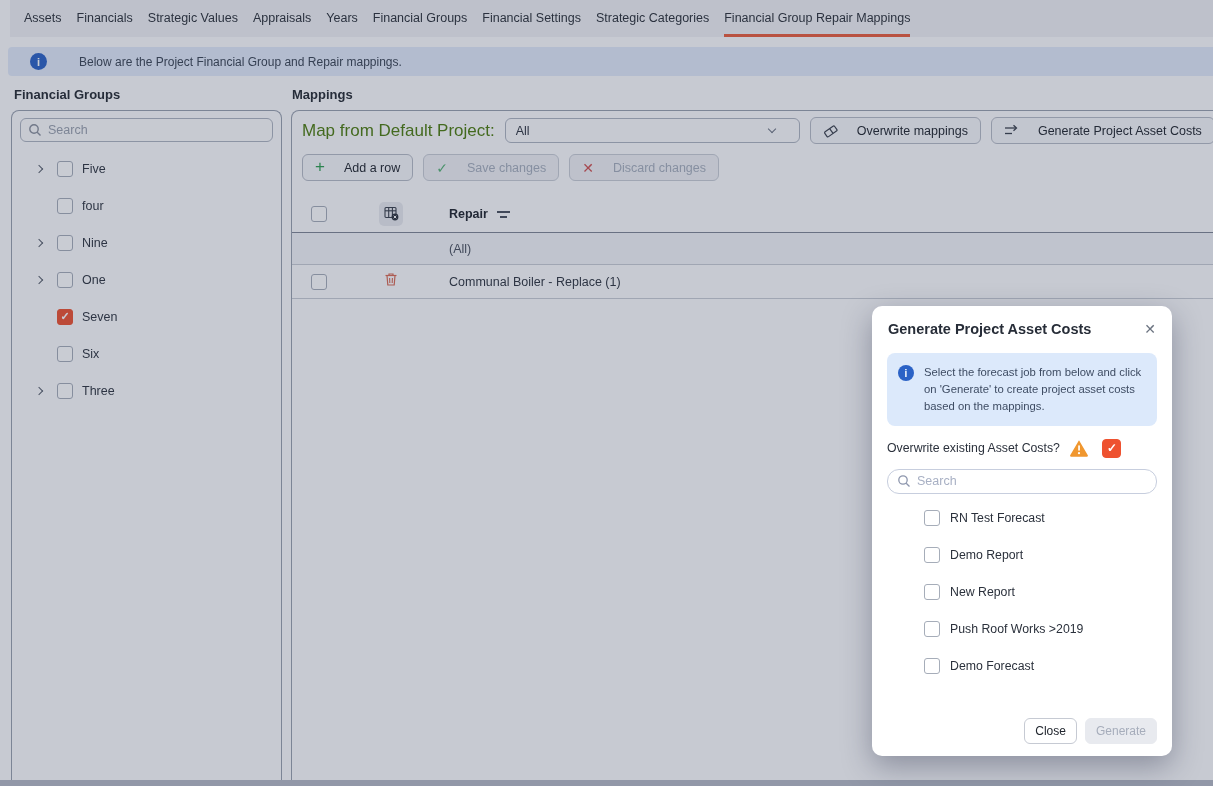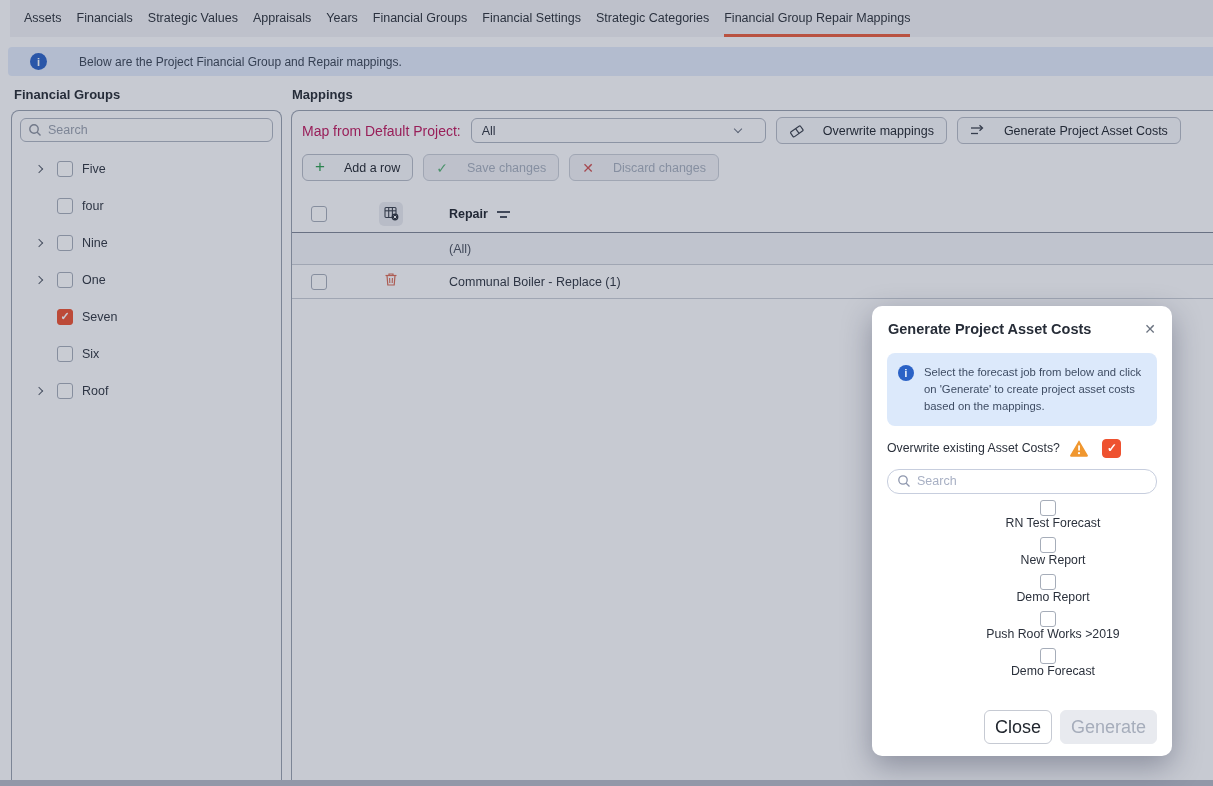--- a/index.html
+++ b/index.html
@@ -53,21 +53,21 @@
     font-size:11px; font-weight:bold; }
   .cb.small { width:16px; height:16px; }
   .tree-label { margin-left:9px; font-size:12.5px; color:#2f3540; }
 
   
   .right-panel { position:absolute; left:291px; top:110px; width:1000px; bottom:0;
     background:#fdfdfe; border:1px solid #99a0ae; border-bottom:none; border-radius:8px 0 0 0; }
   .toolbar-row { display:flex; align-items:center; gap:10px; padding-left:10px; }
   .toolbar-row.r1 { margin-top:6px; }
   .toolbar-row.r2 { margin-top:10px; }
-  .tb-label { font-size:14px; color:#be185d; }
+  .tb-label { font-size:17px; color:#4d7c0f; }
   .select { width:295px; height:25px; border:1px solid #aeb4c0; border-radius:6px; background:#fbfbfd;
     display:flex; align-items:center; justify-content:space-between; padding:0 24px 0 10px; }
   .select-value { font-size:12.5px; color:#2f3540; }
   .select .chv { color:#6b7280; margin-top:-3px; }
   .btn { height:27px; display:inline-flex; align-items:center; gap:19px; padding:0 12px;
     border:1px solid #b6bbc6; border-radius:6px; background:#f6f7fa; font-size:12.5px;
     color:#22272f; cursor:pointer; white-space:nowrap; }
   .btn .ic { display:inline-flex; align-items:center; }
   .btn.disabled { color:#a6aebc; background:#f0f1f5; border-color:#c8ccd5; cursor:default; }
   .ic-plus { color:#2e9e4f; font-size:17px; font-weight:400; line-height:1; margin-top:-2px; }
@@ -115,24 +115,24 @@
   .warn-icon { margin-left:9px; display:inline-flex; }
   .cb.accent { width:19px; height:19px; margin-left:13px; border-radius:4px; }
   .cb.accent.checked::after { left:4px; top:1.5px; font-size:12px; }
   .modal-search { margin:11px 15px 0 15px; height:25px; border:1px solid #c7cede; border-radius:12px;
     display:flex; align-items:center; background:#fff; }
   .modal-search svg { margin-left:9px; flex:0 0 auto; }
   .modal-search input { border:none; outline:none; background:transparent; flex:1; margin-left:6px;
     font-size:12.5px; color:#2f3540; font-family:"Liberation Sans", sans-serif; }
   .modal-search input::placeholder { color:#a8b0c4; }
   .jobs { margin-top:6px; }
-  .job-item { height:37px; display:flex; align-items:center; padding-left:52px;flex-direction:column; }
+  .job-item { height:37px; display:flex; align-items:center; padding-left:52px; }
   .job-label { margin-left:10px; font-size:12.3px; color:#2b313c; }
   .modal-footer { position:absolute; right:15px; bottom:12px; display:flex; gap:8px; }
-  .m-btn { height:34px; padding:0 10px; border-radius:6px; font-size:18px; display:flex;
+  .m-btn { height:26px; padding:0 10px; border-radius:6px; font-size:12px; display:flex;
     align-items:center; cursor:pointer; }
   .m-btn.close { background:#fff; border:1px solid #c6cad3; color:#22272f; }
   .m-btn.generate { background:#e8eaef; border:1px solid #e8eaef; color:#a6adbb; cursor:default; }
 </style>
 </head>
 <body>
 
 <div class="stage">
 
   <div class="app">
@@ -200,21 +200,21 @@
         <div class="tree-item">
           <span class="chev-slot"></span>
           <span class="cb"></span>
           <span class="tree-label">Six</span>
         </div>
         <div class="tree-item">
           <span class="chev-slot">
               <span class="chv right"></span>
             </span>
           <span class="cb"></span>
-          <span class="tree-label">Roof</span>
+          <span class="tree-label">Three</span>
         </div>
       </div>
     </div>
 
     <div class="right-panel">
       <div class="toolbar-row r1">
         <span class="tb-label">Map from Default Project:</span>
         <div class="select">
           <span class="select-value">All</span>
           <span class="chv down"></span>
@@ -348,25 +348,25 @@
       <input placeholder="Search" style="">
     </div>
 
     <div class="jobs">
       <div class="job-item">
         <span class="cb"></span>
         <span class="job-label">RN Test Forecast</span>
       </div>
       <div class="job-item">
         <span class="cb"></span>
+        <span class="job-label">Demo Report</span>
+      </div>
+      <div class="job-item">
+        <span class="cb"></span>
         <span class="job-label">New Report</span>
-      </div>
-      <div class="job-item">
-        <span class="cb"></span>
-        <span class="job-label">Demo Report</span>
       </div>
       <div class="job-item">
         <span class="cb"></span>
         <span class="job-label">Push Roof Works &gt;2019</span>
       </div>
       <div class="job-item">
         <span class="cb"></span>
         <span class="job-label">Demo Forecast</span>
       </div>
     </div>

